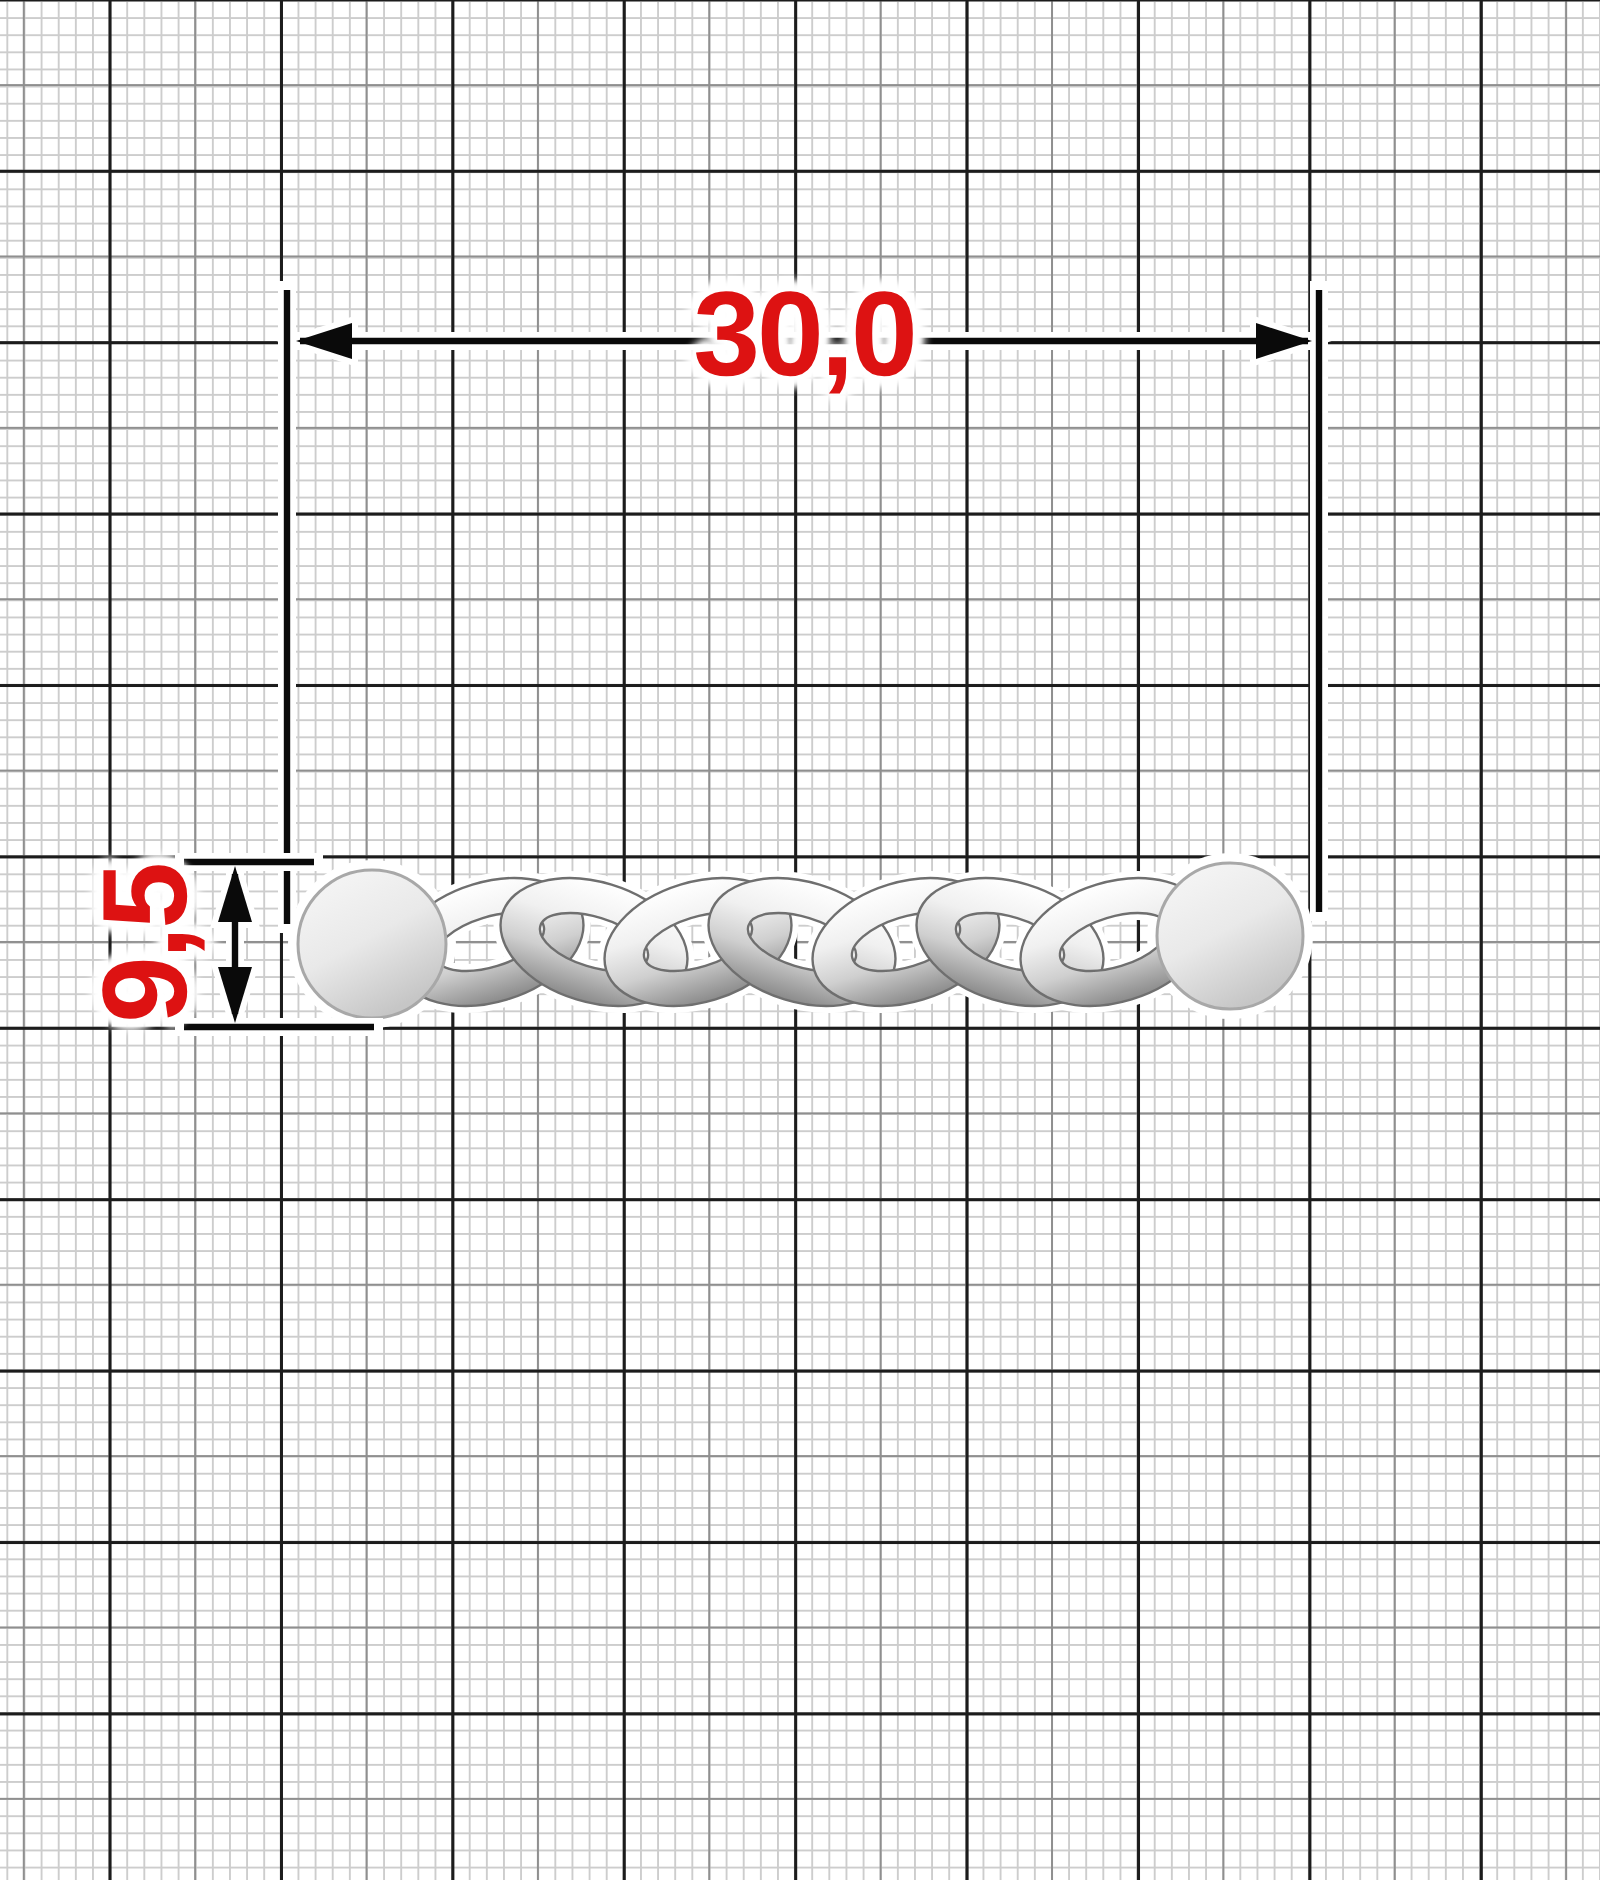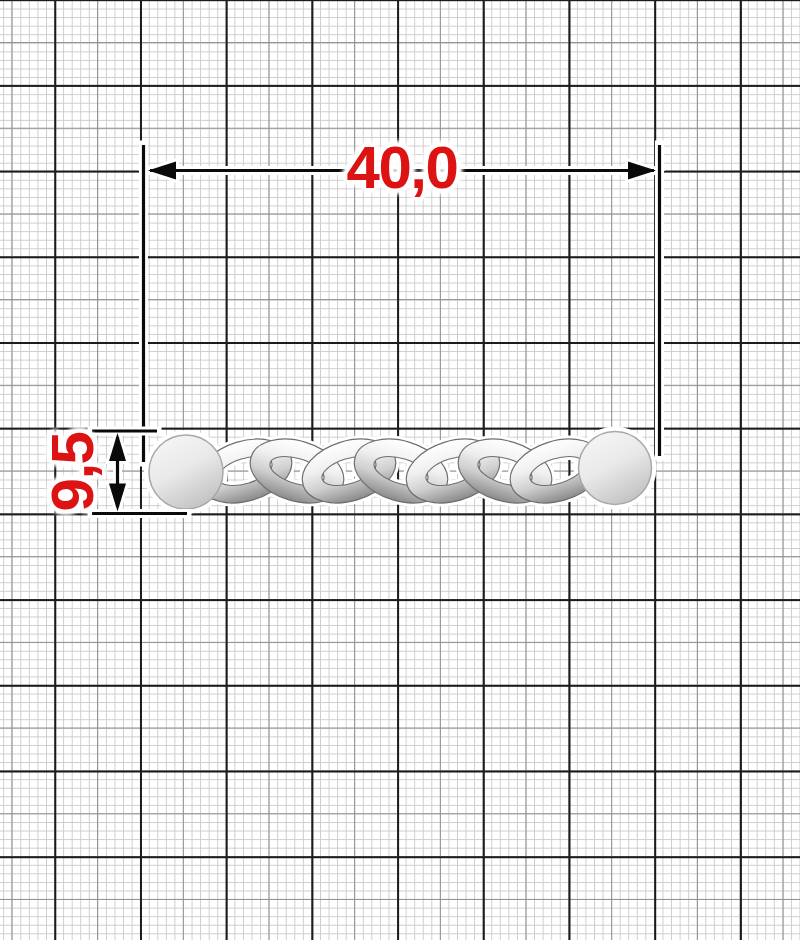--- a/index.html
+++ b/index.html
@@ -138,16 +138,16 @@
       <g stroke="#0a0a0a" stroke-width="3.2" fill="none" stroke-linecap="butt">
         <line x1="92" y1="431" x2="157" y2="431"></line>
         <line x1="92" y1="513.5" x2="187" y2="513.5"></line>
         <line x1="117.5" y1="437" x2="117.5" y2="507"></line>
       </g>
       <polygon points="117.5,433 109,461 126,461" fill="#0a0a0a"></polygon>
       <polygon points="117.5,511.5 109,483.5 126,483.5" fill="#0a0a0a"></polygon>
     </g>
   </svg>
 
-  <div class="dim-label horiz" style="color: rgb(221, 18, 18);">40,0</div>
+  <div class="dim-label horiz" style="color: rgb(221, 18, 18);">30,0</div>
   <div class="dim-label vert" style="color: rgb(221, 18, 18);">9,5</div>
 
 </div>
 
 </body></html>

